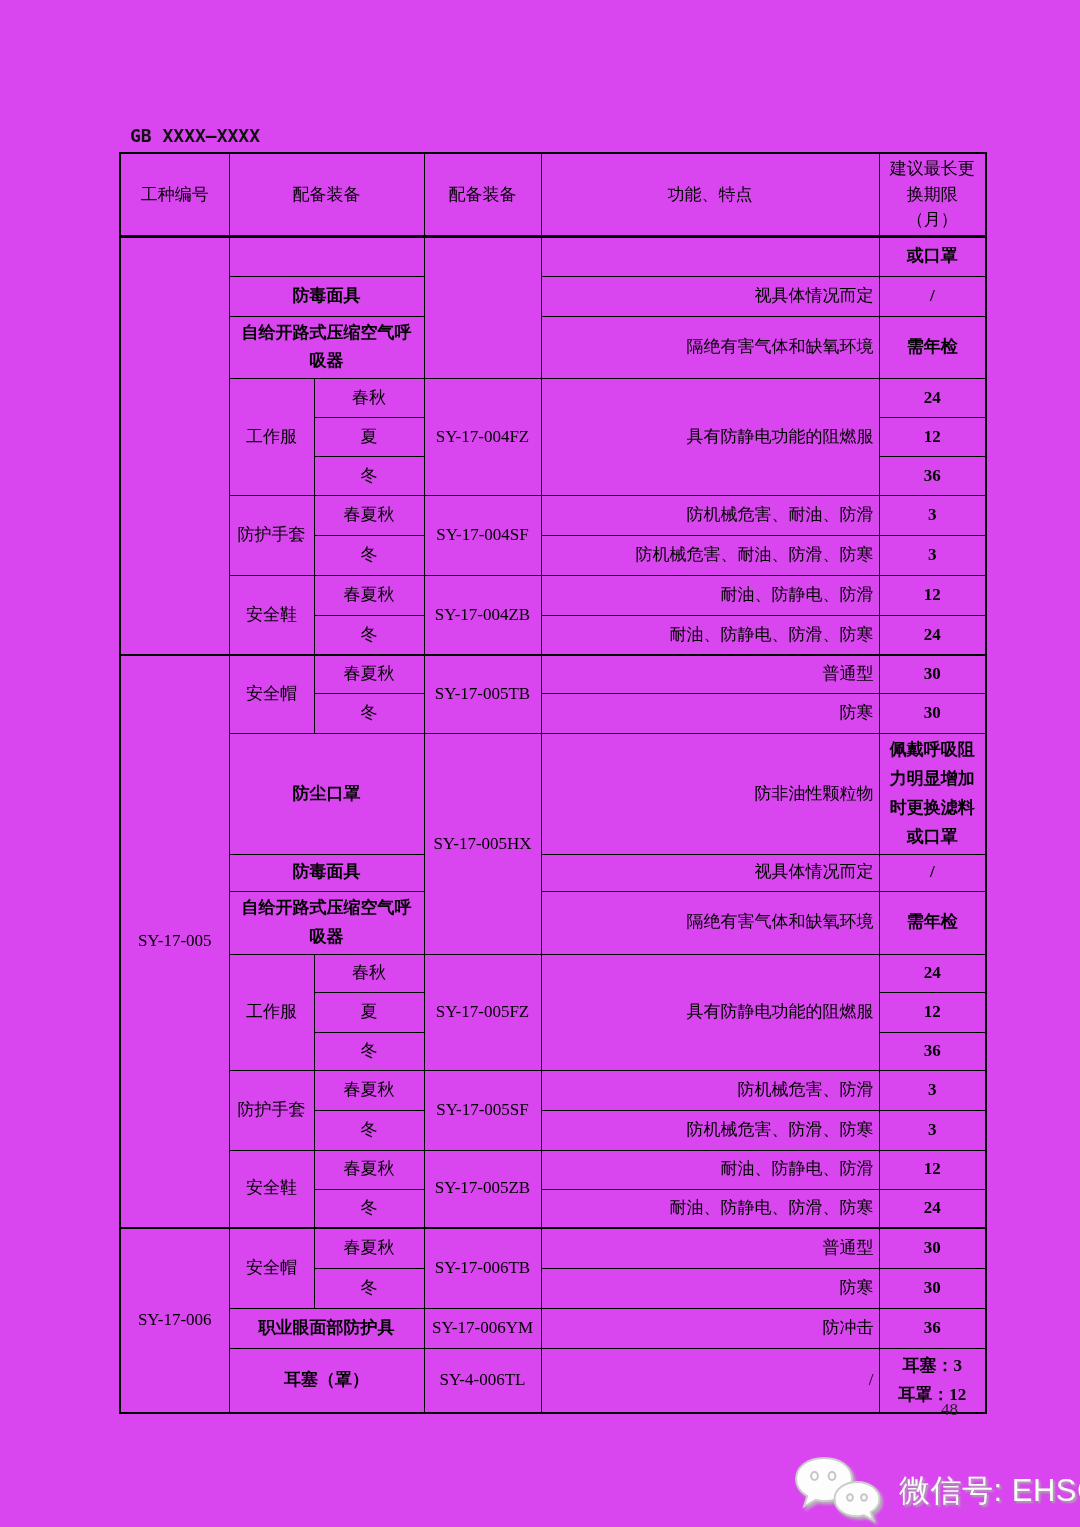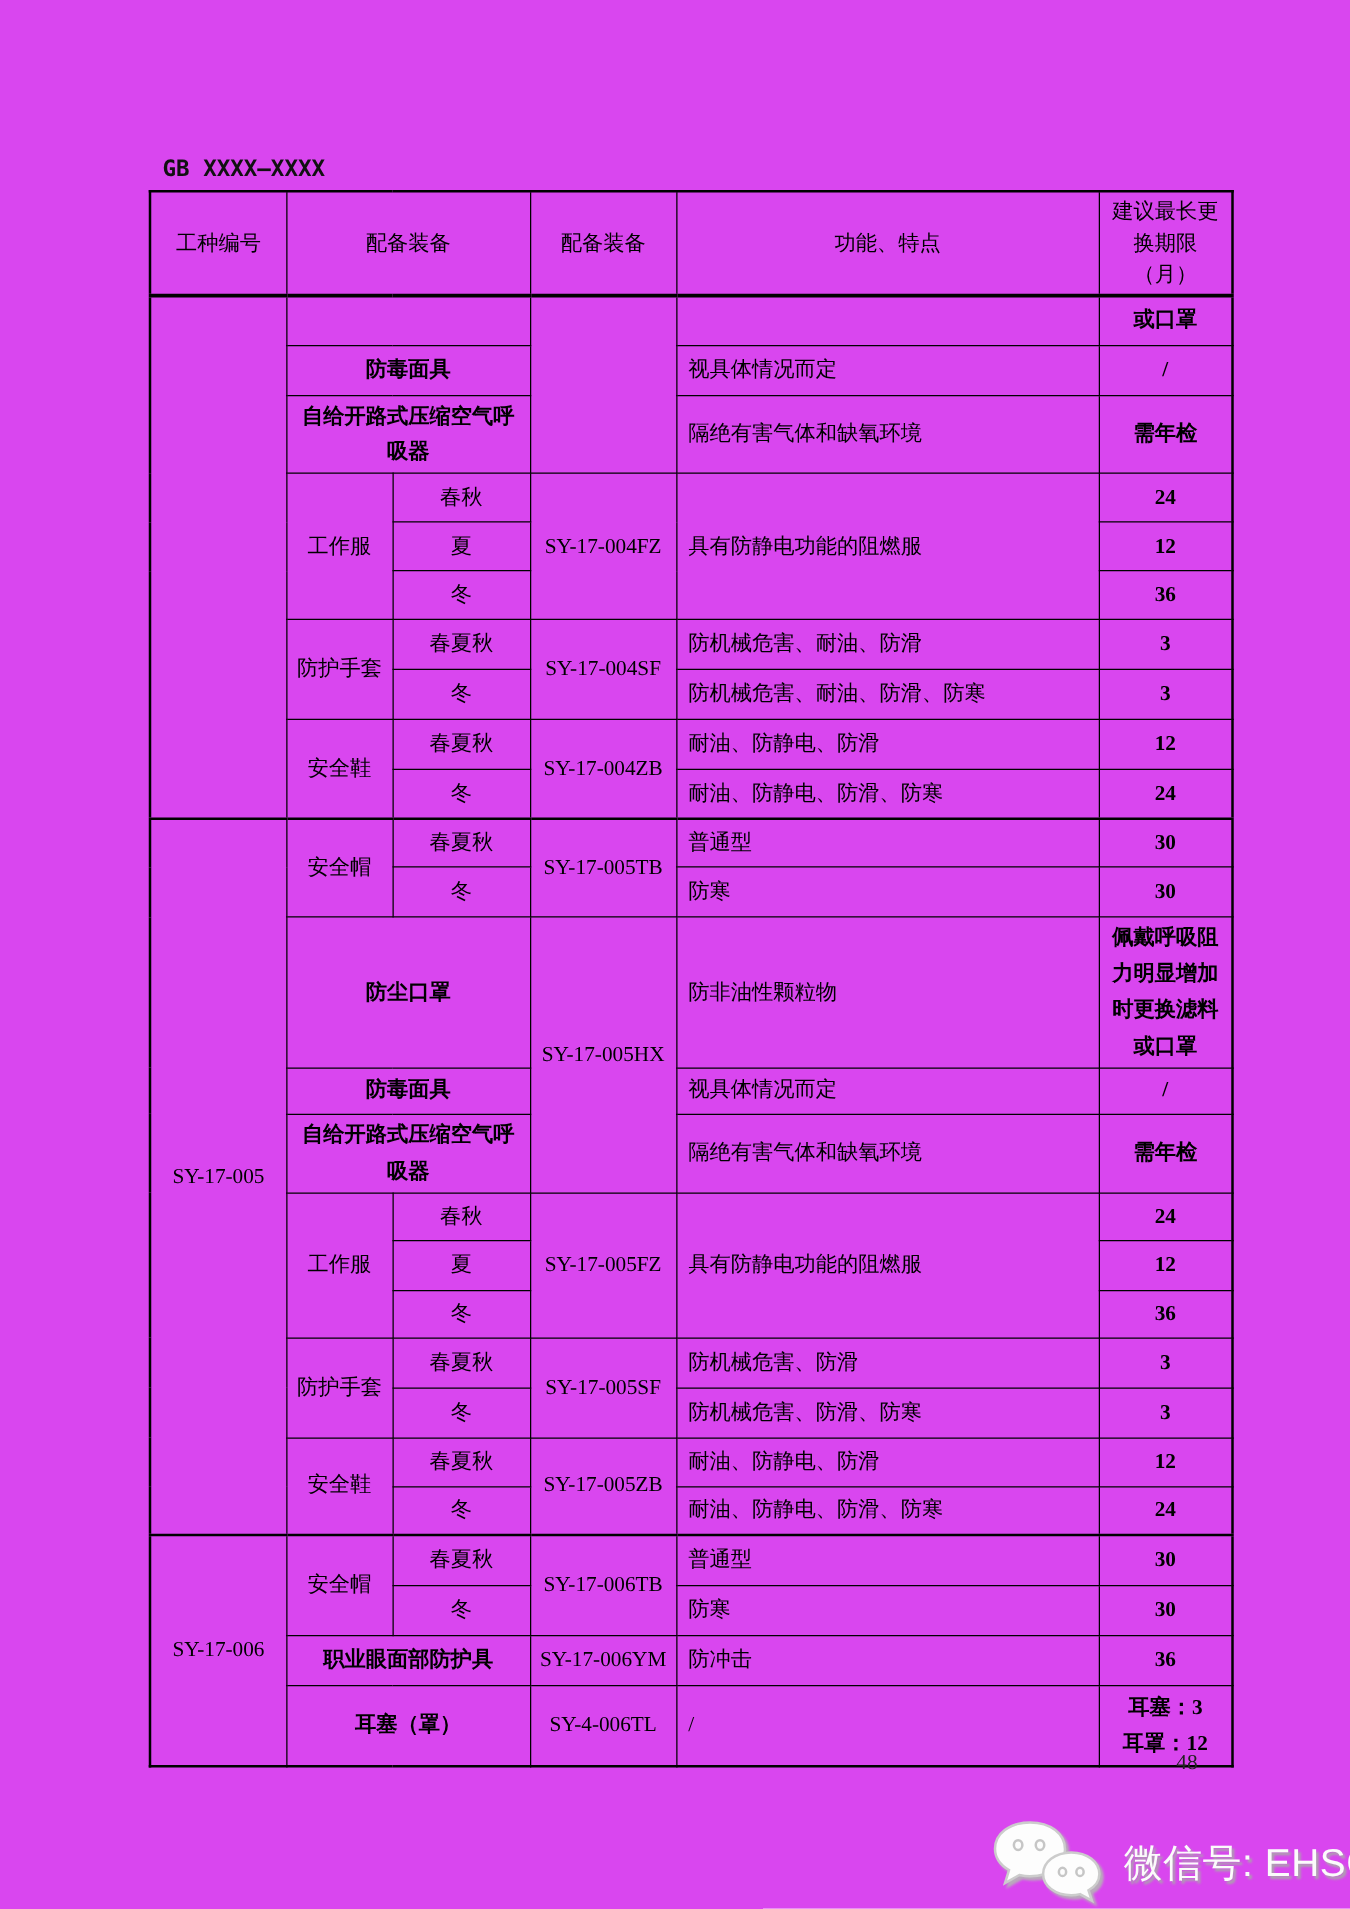--- a/index.html
+++ b/index.html
@@ -19,21 +19,21 @@
     border:2px solid #000;
   }
   .ppe th, .ppe td {
     border:1px solid #000; padding:2px 6px;
     font-size:17px; text-align:center; vertical-align:middle;
     line-height:1.7; overflow:hidden; word-break:break-all;
   }
   .ppe thead th { font-weight:normal; line-height:1.5; padding:2px 4px; border-bottom:3px solid #000; }
   .ppe thead th .hline { display:block; }
   .ppe tr.section-start > td { border-top:2px solid #000; }
-  .ppe td.func { text-align:left; padding-left:9px; padding-right:5px; }
+  .ppe td.func { text-align:right; padding-left:9px; padding-right:5px; }
   .ppe td.c2full { padding-left:7px; padding-right:7px;font-weight:bold; }
   .ppe td.period { padding-left:5px; padding-right:5px;font-weight:bold; }
   .ppe td.period .pline { display:block; line-height:1.75; }
   .page-number {
     position:absolute; left:941px; top:1400px;
     font-size:17px; color:#222;
   }
   .watermark {
     position:absolute; left:793px; top:1455px;
     display:flex; align-items:center; gap:14px;

